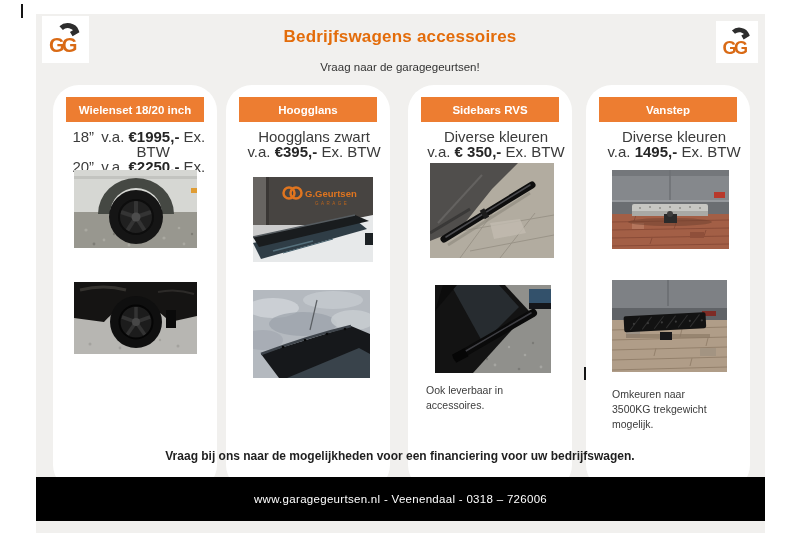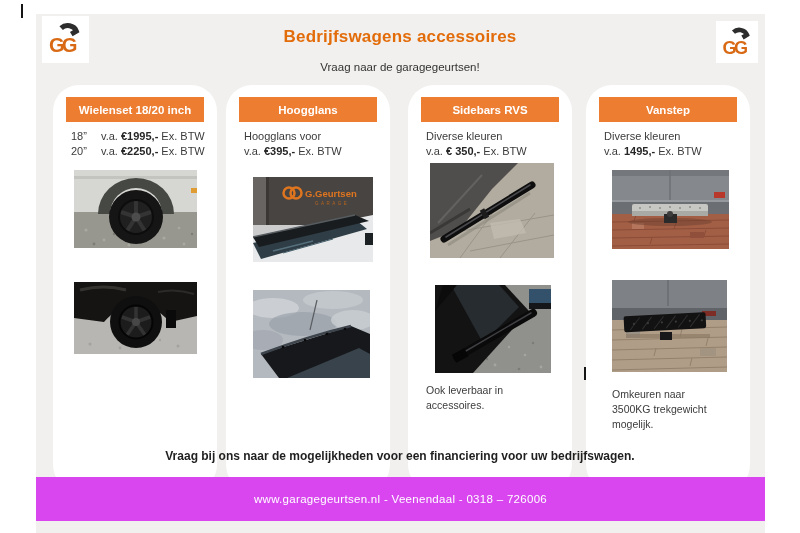--- a/index.html
+++ b/index.html
@@ -15,32 +15,32 @@
   .logo svg{width:86%;height:86%;display:block;}
   .title{position:absolute;left:0;top:27px;width:800px;text-align:center;
          font-size:17px;font-weight:bold;color:#E36C0A;letter-spacing:.2px;}
   .subtitle{position:absolute;left:0;top:61px;width:800px;text-align:center;
             font-size:11.5px;color:#333333;}
   .card{position:absolute;top:85px;width:164px;height:406px;background:#ffffff;border-radius:26px;}
   .c1{left:53px;} .c2{left:226px;} .c3{left:408px;} .c4{left:586px;}
   .card-header{position:absolute;left:13px;right:13px;top:12px;height:25px;background:#ED7D31;
                color:#ffffff;font-weight:bold;font-size:11.5px;display:flex;align-items:center;
                justify-content:center;white-space:nowrap;}
-  .card-text{position:absolute;left:18px;top:44px;right:6px;font-size:11px;line-height:15px;color:#3b3b3b;}
+  .card-text{position:absolute;left:18px;top:44px;right:6px;font-size:15px;line-height:15px;color:#3b3b3b;text-align:center;}
   .prow{display:flex;}
   .prow .size{width:30px;}
   .card-text b, .prow b{color:#262626;}
   .photo{position:absolute;overflow:hidden;background:#ccc;}
   .photo svg{display:block;width:100%;height:100%;}
   .note{position:absolute;font-size:10.5px;line-height:15px;color:#3b3b3b;}
   .note3{left:18px;top:298px;width:134px;}
   .note4{left:26px;top:302px;width:112px;}
   .financing{position:absolute;left:0;top:449px;width:800px;text-align:center;
              font-size:12px;font-weight:bold;color:#1f1f1f;}
-  .banner{position:absolute;left:36px;top:477px;width:729px;height:44px;background:#d946ef;
+  .banner{position:absolute;left:36px;top:477px;width:729px;height:44px;background:#000000;
           display:flex;align-items:center;justify-content:center;}
   .banner span{color:#ffffff;font-size:11.5px;letter-spacing:.3px;}
 </style>
 </head>
 <body>
 
 <div class="page">
   <div class="content-bg"></div>
   <div class="mark mark-top"></div>
   <div class="mark mark-mid"></div>
@@ -133,21 +133,21 @@
           </g>
         <circle cx="62" cy="40" r="16.5" fill="none" stroke="#050505" stroke-width="2"></circle>
         <circle cx="62" cy="40" r="4" fill="#474747"></circle>
       </svg>
     </div>
   </div>
 
   <div class="card c2">
     <div class="card-header">Hoogglans</div>
     <div class="card-text">
-      <div>Hoogglans voor</div>
+      <div>Hoogglans zwart</div>
       <div><span>v.a.</span> <b>€395,-</b> <span>Ex. BTW</span></div>
     </div>
 
     <div class="photo" style="left:27px;top:92px;width:120px;height:85px;">
       <svg viewBox="0 0 120 85" preserveAspectRatio="none">
         <rect width="120" height="48" fill="#474441"></rect>
         <rect width="13" height="48" fill="#676461"></rect>
         <rect x="13" width="3" height="48" fill="#393634"></rect>
         <circle cx="36" cy="16" r="5.5" fill="none" stroke="#E0751F" stroke-width="2.5"></circle>
         <circle cx="43" cy="16" r="5.5" fill="none" stroke="#E0751F" stroke-width="2.5"></circle>

